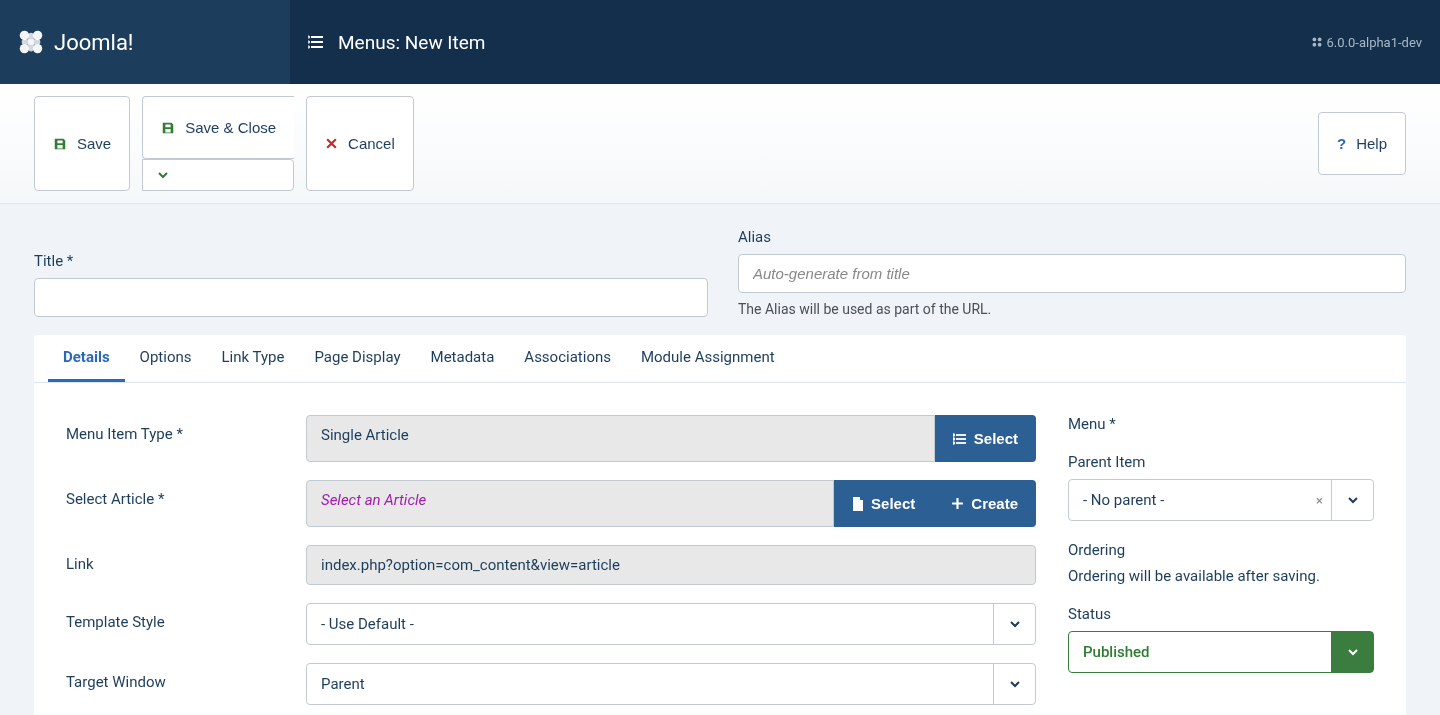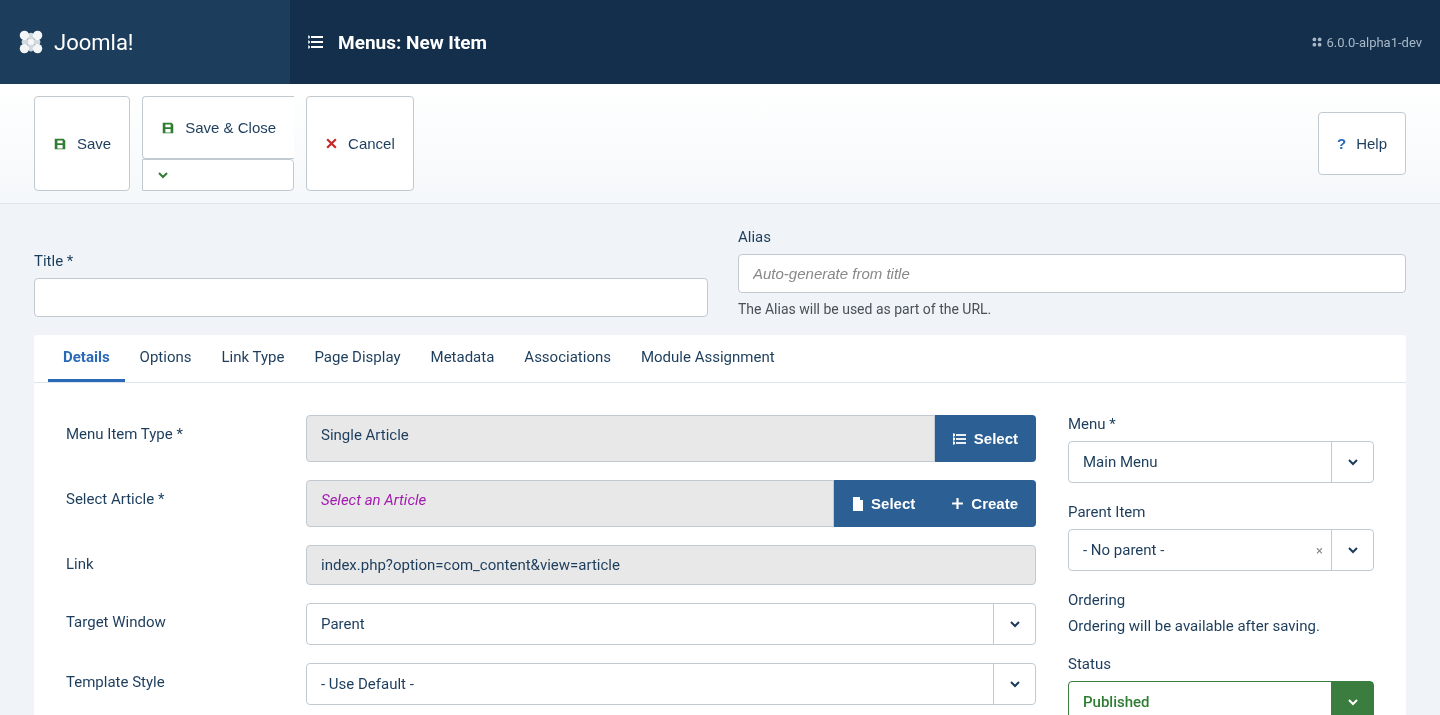--- a/index.html
+++ b/index.html
@@ -48,21 +48,21 @@
       align-items: center;
       padding: 0 18px;
       justify-content: space-between;
     }
     
     .page-title {
       display: flex;
       align-items: center;
       color: #fff;
       font-size: 19px;
-      font-weight: 700;
+      font-weight: 400;
     }
     
     .page-title svg {
       margin-right: 12px;
     }
     
     .header-right {
       display: flex;
       align-items: center;
       gap: 8px;
@@ -461,59 +461,51 @@
         </div>
 
         <div class="form-row">
           <div class="label-cell">Link</div>
           <div class="control-cell">
             <div class="input-disabled full-round">index.php?option=com_content&amp;view=article</div>
           </div>
         </div>
 
         <div class="form-row">
+          <div class="label-cell">Template Style</div>
+          <div class="control-cell">
+            <div class="select">
+              <span class="select-text">- Use Default -</span>
+              <span class="select-caret">
+                <svg width="12" height="12" viewBox="0 0 12 12" fill="none" stroke="#1c3d5c" stroke-width="2">
+                    <path d="M2 4l4 4 4-4"></path>
+                  </svg>
+              </span>
+            </div>
+          </div>
+        </div>
+
+        <div class="form-row">
           <div class="label-cell">Target Window</div>
           <div class="control-cell">
             <div class="select">
               <span class="select-text">Parent</span>
               <span class="select-caret">
                 <svg width="12" height="12" viewBox="0 0 12 12" fill="none" stroke="#1c3d5c" stroke-width="2">
                     <path d="M2 4l4 4 4-4"></path>
                   </svg>
               </span>
             </div>
           </div>
         </div>
-
-        <div class="form-row">
-          <div class="label-cell">Template Style</div>
-          <div class="control-cell">
-            <div class="select">
-              <span class="select-text">- Use Default -</span>
-              <span class="select-caret">
-                <svg width="12" height="12" viewBox="0 0 12 12" fill="none" stroke="#1c3d5c" stroke-width="2">
-                    <path d="M2 4l4 4 4-4"></path>
-                  </svg>
-              </span>
-            </div>
-          </div>
-        </div>
       </div>
 
       <div class="form-side">
         <div class="side-group">
           <div class="side-label">Menu *</div>
-          <div class="select">
-            <span class="select-text">Main Menu</span>
-            <span class="select-caret">
-              <svg width="12" height="12" viewBox="0 0 12 12" fill="none" stroke="#1c3d5c" stroke-width="2">
-                  <path d="M2 4l4 4 4-4"></path>
-                </svg>
-            </span>
-          </div>
         </div>
 
         <div class="side-group">
           <div class="side-label">Parent Item</div>
           <div class="select">
             <span class="select-text">- No parent -</span>
             <span class="select-clear">×</span>
             <span class="select-caret">
               <svg width="12" height="12" viewBox="0 0 12 12" fill="none" stroke="#1c3d5c" stroke-width="2">
                   <path d="M2 4l4 4 4-4"></path>

